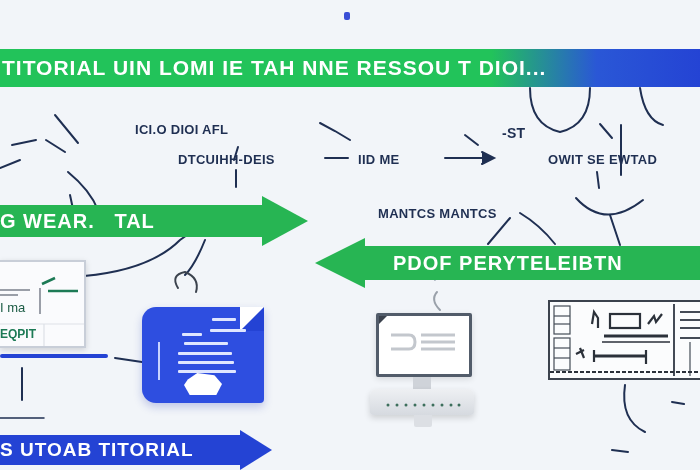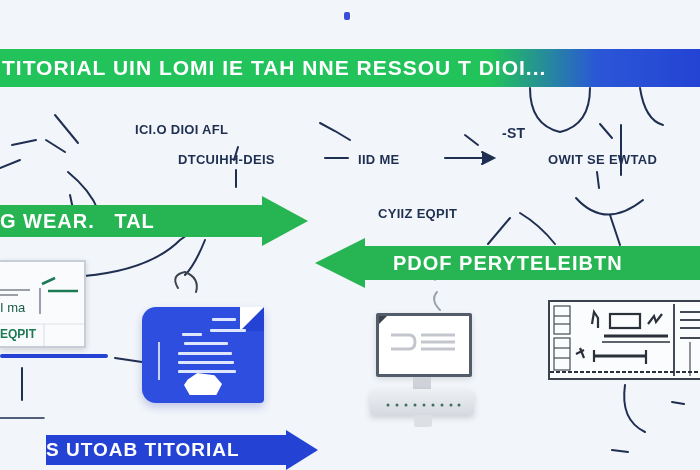--- a/index.html
+++ b/index.html
@@ -112,21 +112,21 @@
 
 <div class="abs top-banner">
   <span>TITORIAL UIN LOMI IE TAH NNE RESSOU T DIOI...</span>
 </div>
 
 <div class="abs label" style="left:135px; top:122px;">ICI.O DIOI AFL</div>
 <div class="abs label" style="left:155px; top:152px;padding-left:23px;">DTCUIHH-DEIS</div>
 <div class="abs label" style="left:358px; top:152px;">IID ME</div>
 <div class="abs label" style="left:502px; top:125px; font-size:14px;">-ST</div>
 <div class="abs label" style="left:548px; top:152px;">OWIT SE EWTAD</div>
-<div class="abs label" style="left:378px; top:206px;">CYIIZ EQPIT</div>
+<div class="abs label" style="left:378px; top:206px;">MANTCS MANTCS</div>
 
 <div class="abs arrow-right" style="left:0; top:196px; height:50px;">
   <div class="arrow-body" style="width:262px; height:32px; background:#27b553; font-size:20px; padding-left:0;">
     <span style="white-space:pre; letter-spacing:1px;">G WEAR.   TAL</span>
   </div>
   <div class="tri-right" style="border-top-width:25px; border-bottom-width:25px; border-left-width:46px; border-left-color:#27b553;"></div>
 </div>
 
 <div class="abs arrow-left" style="left:315px; top:238px; height:50px;">
   <div class="tri-left" style="border-top-width:25px; border-bottom-width:25px; border-right-width:50px; border-right-color:#27b553;"></div>
@@ -220,18 +220,18 @@
       <line x1="52" y1="40" x2="120" y2="40" stroke-width="1.5"></line>
       <path d="M26 52 L34 48 M30 46 L34 56"></path>
       <line x1="44" y1="54" x2="96" y2="54" stroke-width="3"></line>
       <line x1="44" y1="48" x2="44" y2="60"></line>
       <line x1="96" y1="48" x2="96" y2="62"></line>
       <line x1="0" y1="70" x2="152" y2="70" stroke-dasharray="4 2"></line>
     </g>
   </svg>
 </div>
 
-<div class="abs arrow-right" style="left:0; top:430px; height:40px;padding-left:46px;">
+<div class="abs arrow-right" style="left:0; top:430px; height:40px;">
   <div class="arrow-body" style="width:240px; height:30px; background:#2443d4; font-size:19px;">
     <span style="letter-spacing:1px;">S UTOAB TITORIAL</span>
   </div>
   <div class="tri-right" style="border-top-width:20px; border-bottom-width:20px; border-left-width:32px; border-left-color:#2443d4;"></div>
 </div>
 
 </body></html>

